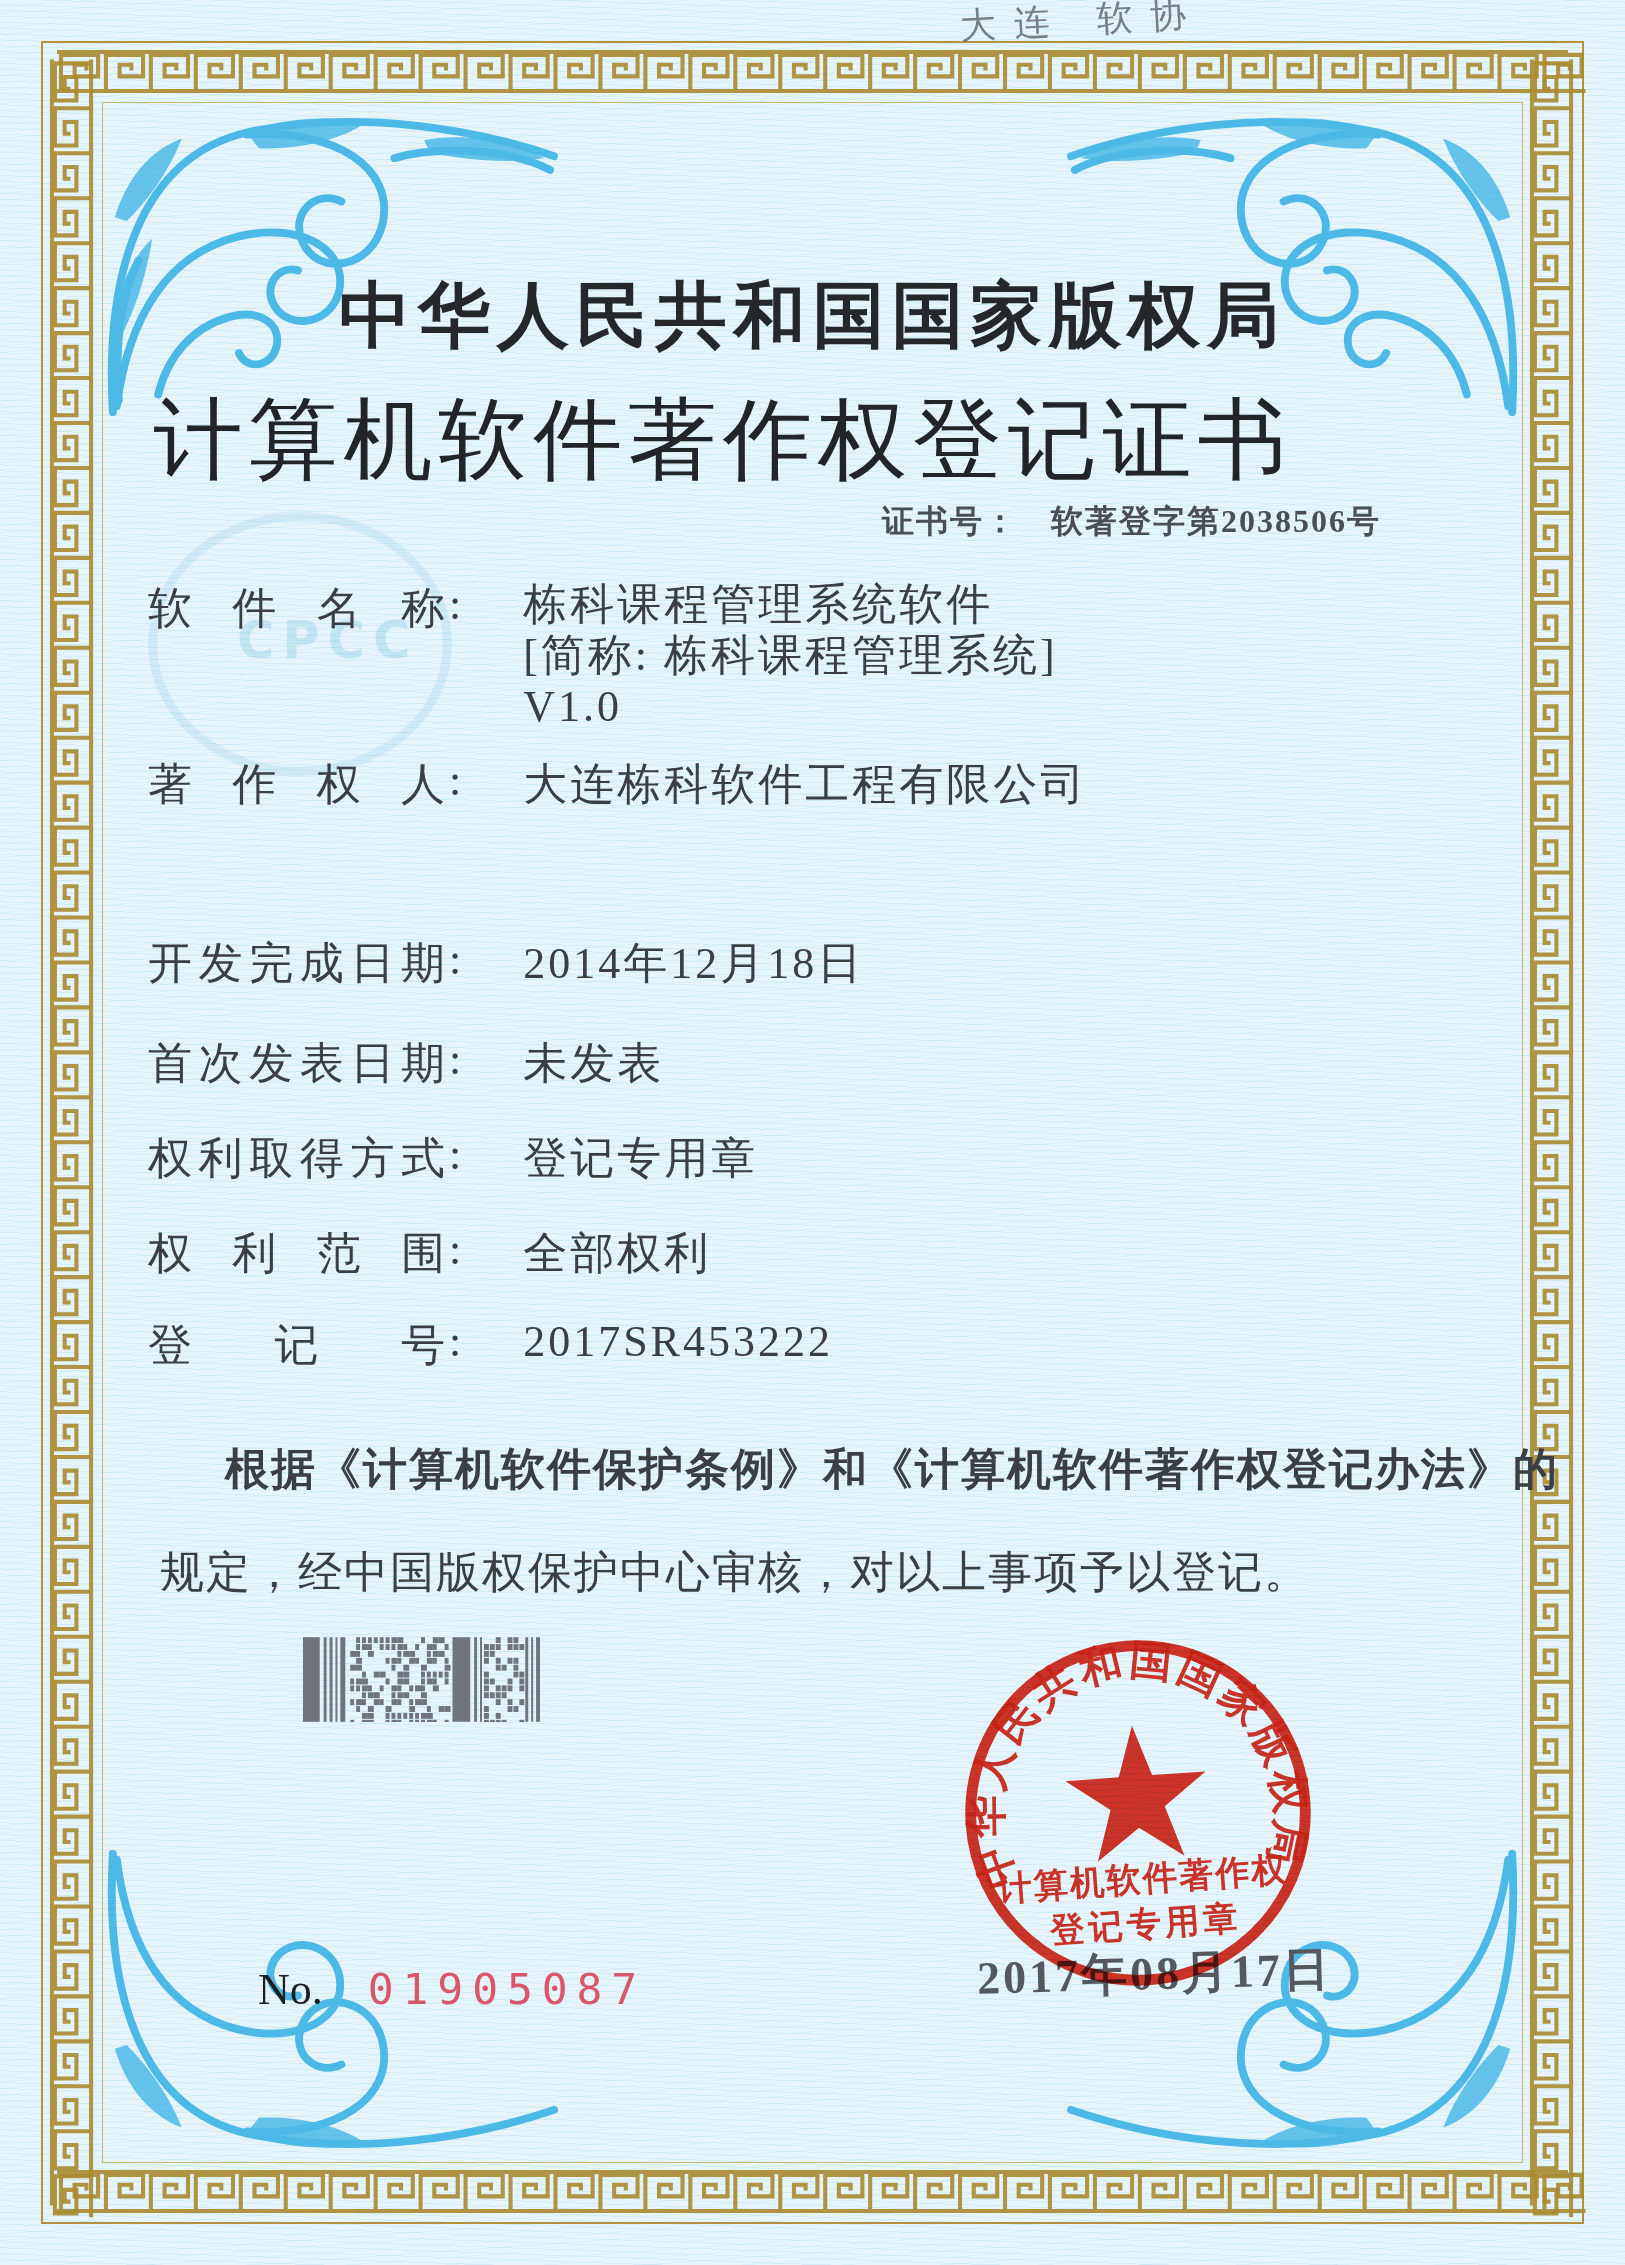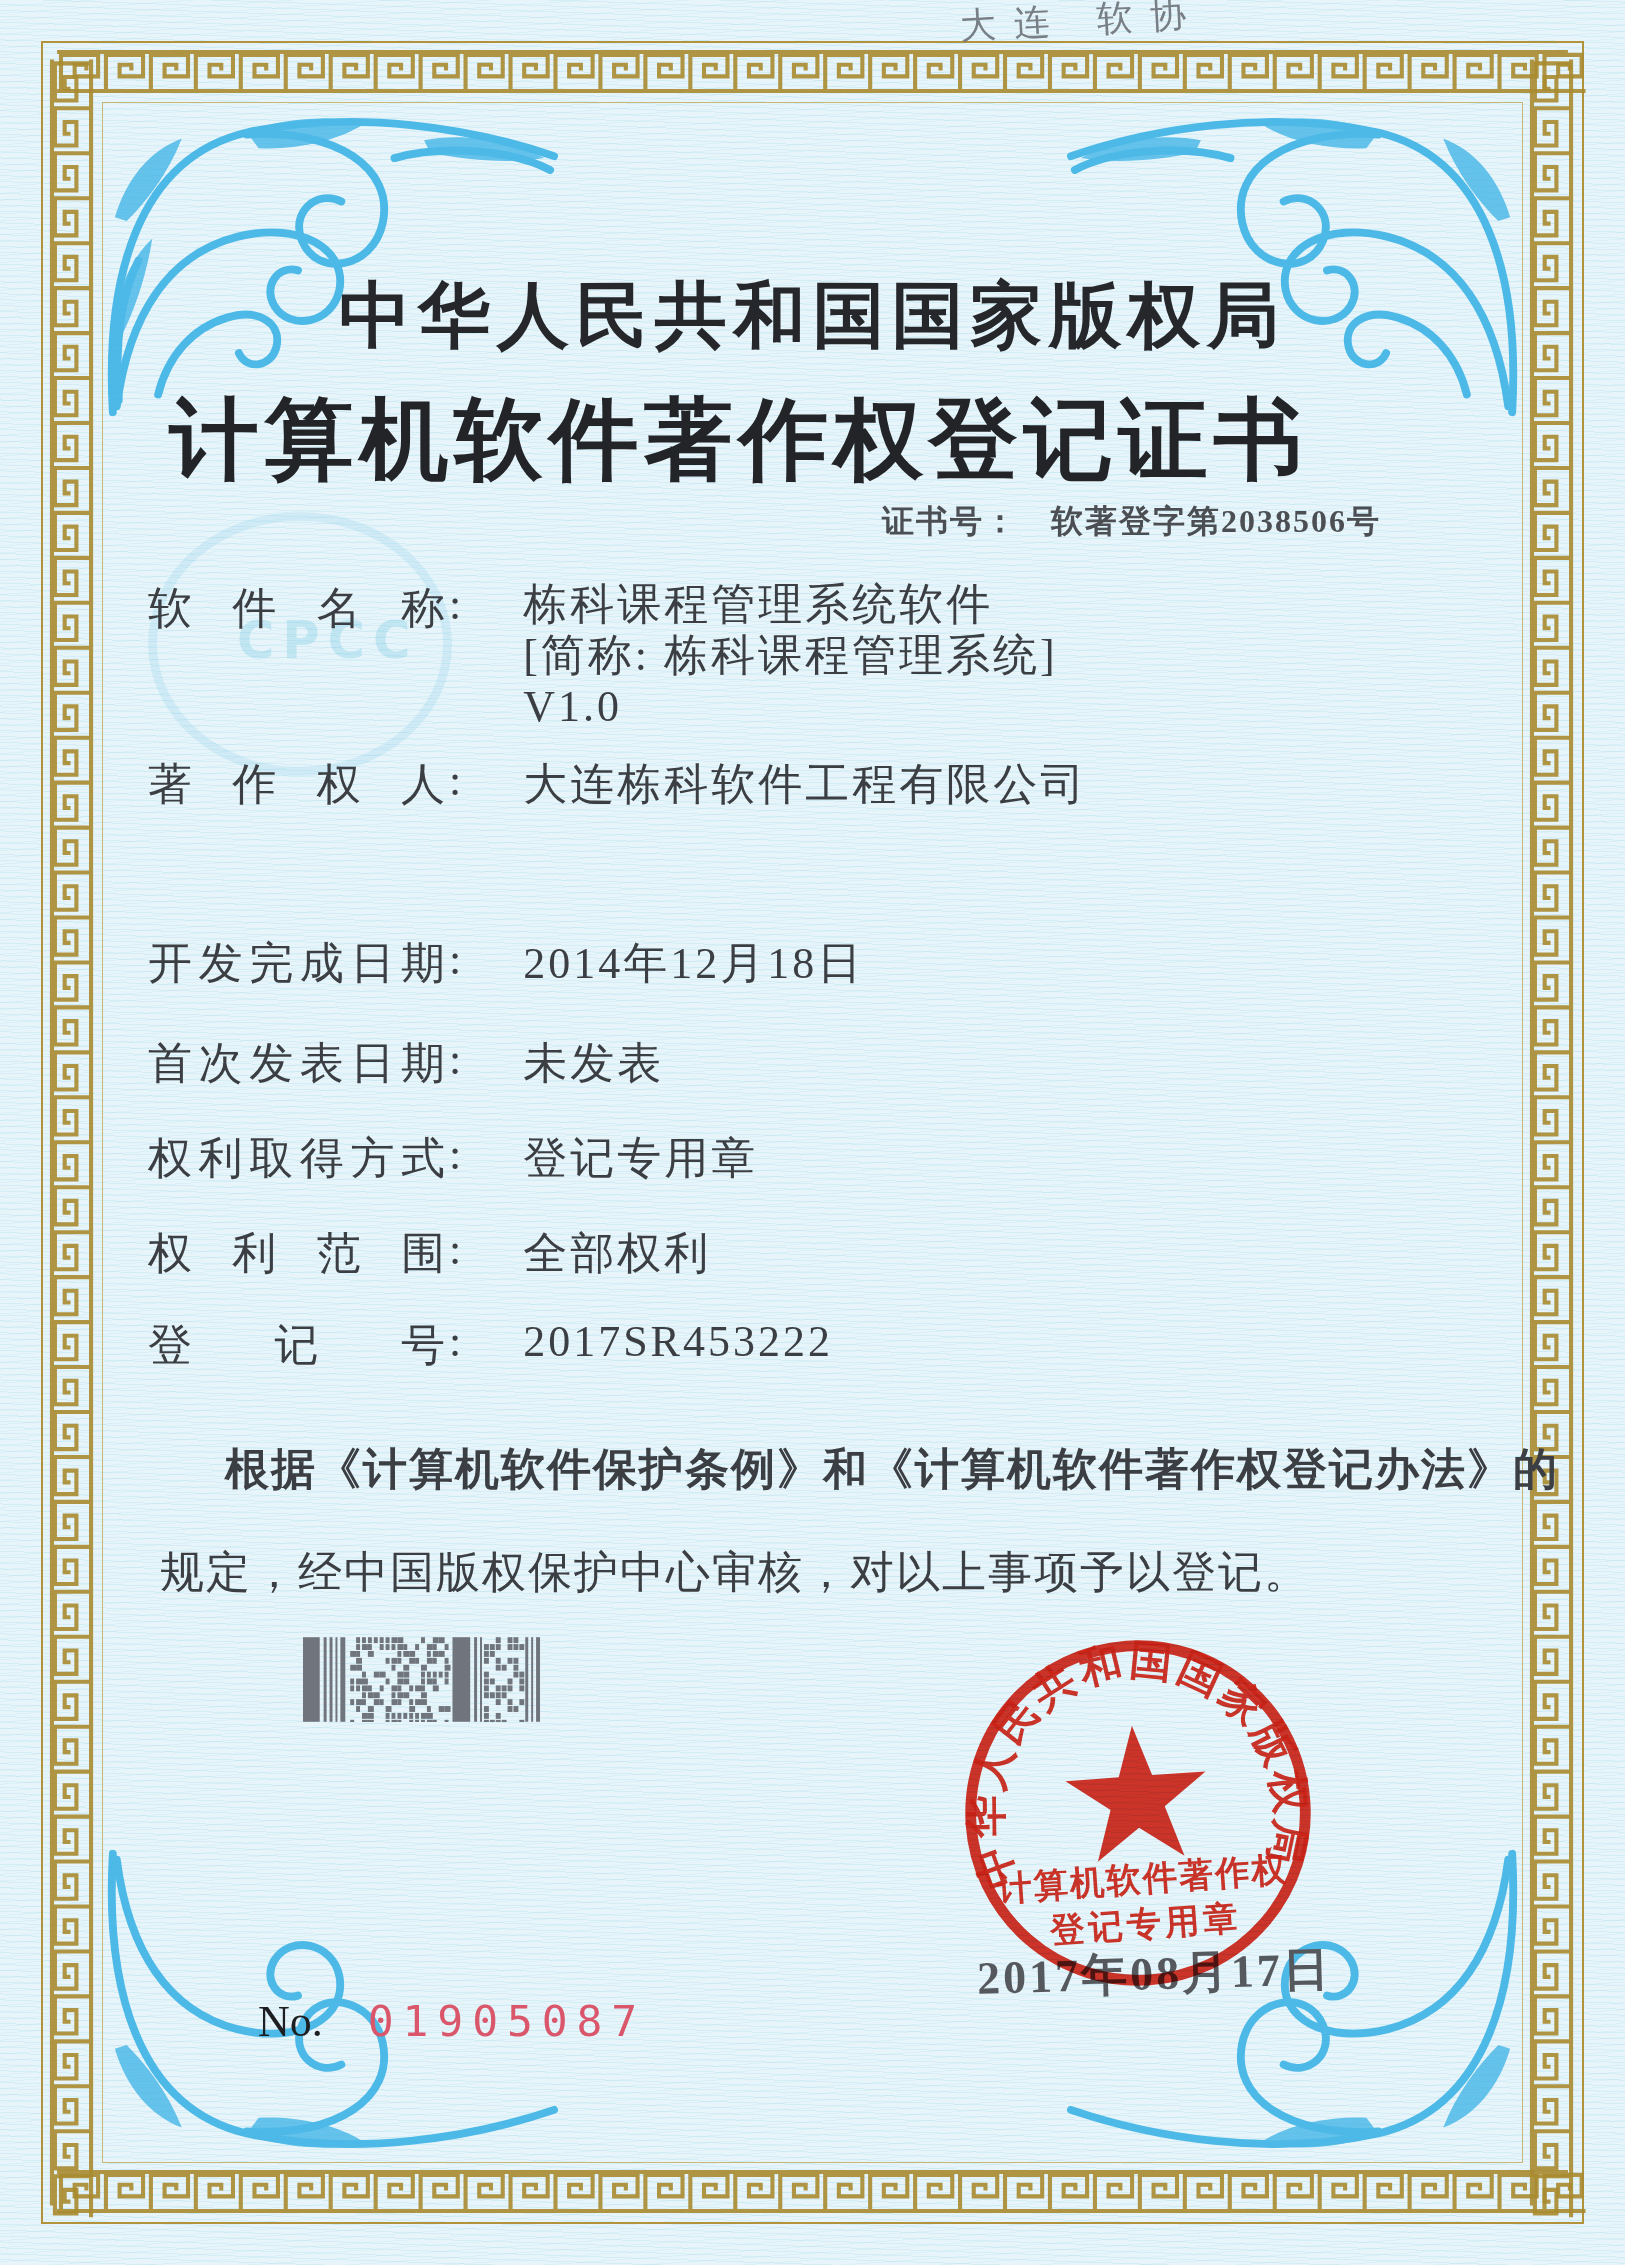--- a/index.html
+++ b/index.html
@@ -24,36 +24,36 @@
   #corner-tl{left:99px;top:99px;}
   
   #handwriting{
     left:960px;top:-3.9px;font-family:"DejaVu Sans",sans-serif;
     font-size:36px;color:#6d737a;letter-spacing:17.7px;transform:rotate(-3deg);
     opacity:.9;z-index:9;white-space:nowrap;
   }
   
   #authority{left:0;top:268px;width:1625px;text-align:center;font-size:72px;font-weight:700;
     color:#26272b;letter-spacing:6.9px;}
-  #cert-title{left:16px;top:380px;width:1446px;text-align:center;font-size:89px;font-weight:700;
+  #cert-title{left:0;top:380px;width:1446px;text-align:center;font-size:89px;font-weight:400;
     color:#232428;letter-spacing:5.9px;}
   #cert-no{right:244px;top:500px;font-size:32px;color:#4b4f54;letter-spacing:2px;font-weight:600;}
   #cert-no .gap{display:inline-block;width:33px;}
   
   .frow{position:absolute;left:148px;font-size:44px;color:#3b3e42;white-space:nowrap;}
   .jlabel{display:inline-flex;justify-content:space-between;width:297px;vertical-align:top;}
   .colon{display:inline-block;margin-left:3.9px;vertical-align:top;}
   .fval{display:inline-block;margin-left:51px;letter-spacing:3px;vertical-align:top;}
   .fval .vline{display:block;line-height:51px;}
   
   .para{position:absolute;font-size:44px;color:#3b3e42;letter-spacing:2px;white-space:nowrap;}
   
   #barcode{left:303px;top:1637px;}
   
-  #serial{left:258px;top:1964px;font-size:44px;color:#1e1f22;margin-top:32px;}
+  #serial{left:258px;top:1964px;font-size:44px;color:#1e1f22;}
   #serial .num{font-family:"DejaVu Sans Mono",monospace;color:#d9566b;letter-spacing:8.9px;
     margin-left:45px;font-size:43px;font-weight:400;}
   
   #stamp-date{left:977px;top:1943px;font-size:46px;font-weight:700;color:#55595e;
     letter-spacing:3px;transform:rotate(-1.5deg);z-index:5;}
   #seal{left:952px;top:1627px;z-index:6;mix-blend-mode:multiply;transform:rotate(-4deg);}
   
   #watermark{left:148px;top:512px;width:286px;height:246px;border-radius:50%;
     border:9.9px solid rgba(110,195,225,.18);z-index:0;}
   #watermark-text{left:202px;top:611px;font-family:"DejaVu Sans",sans-serif;font-size:51px;

